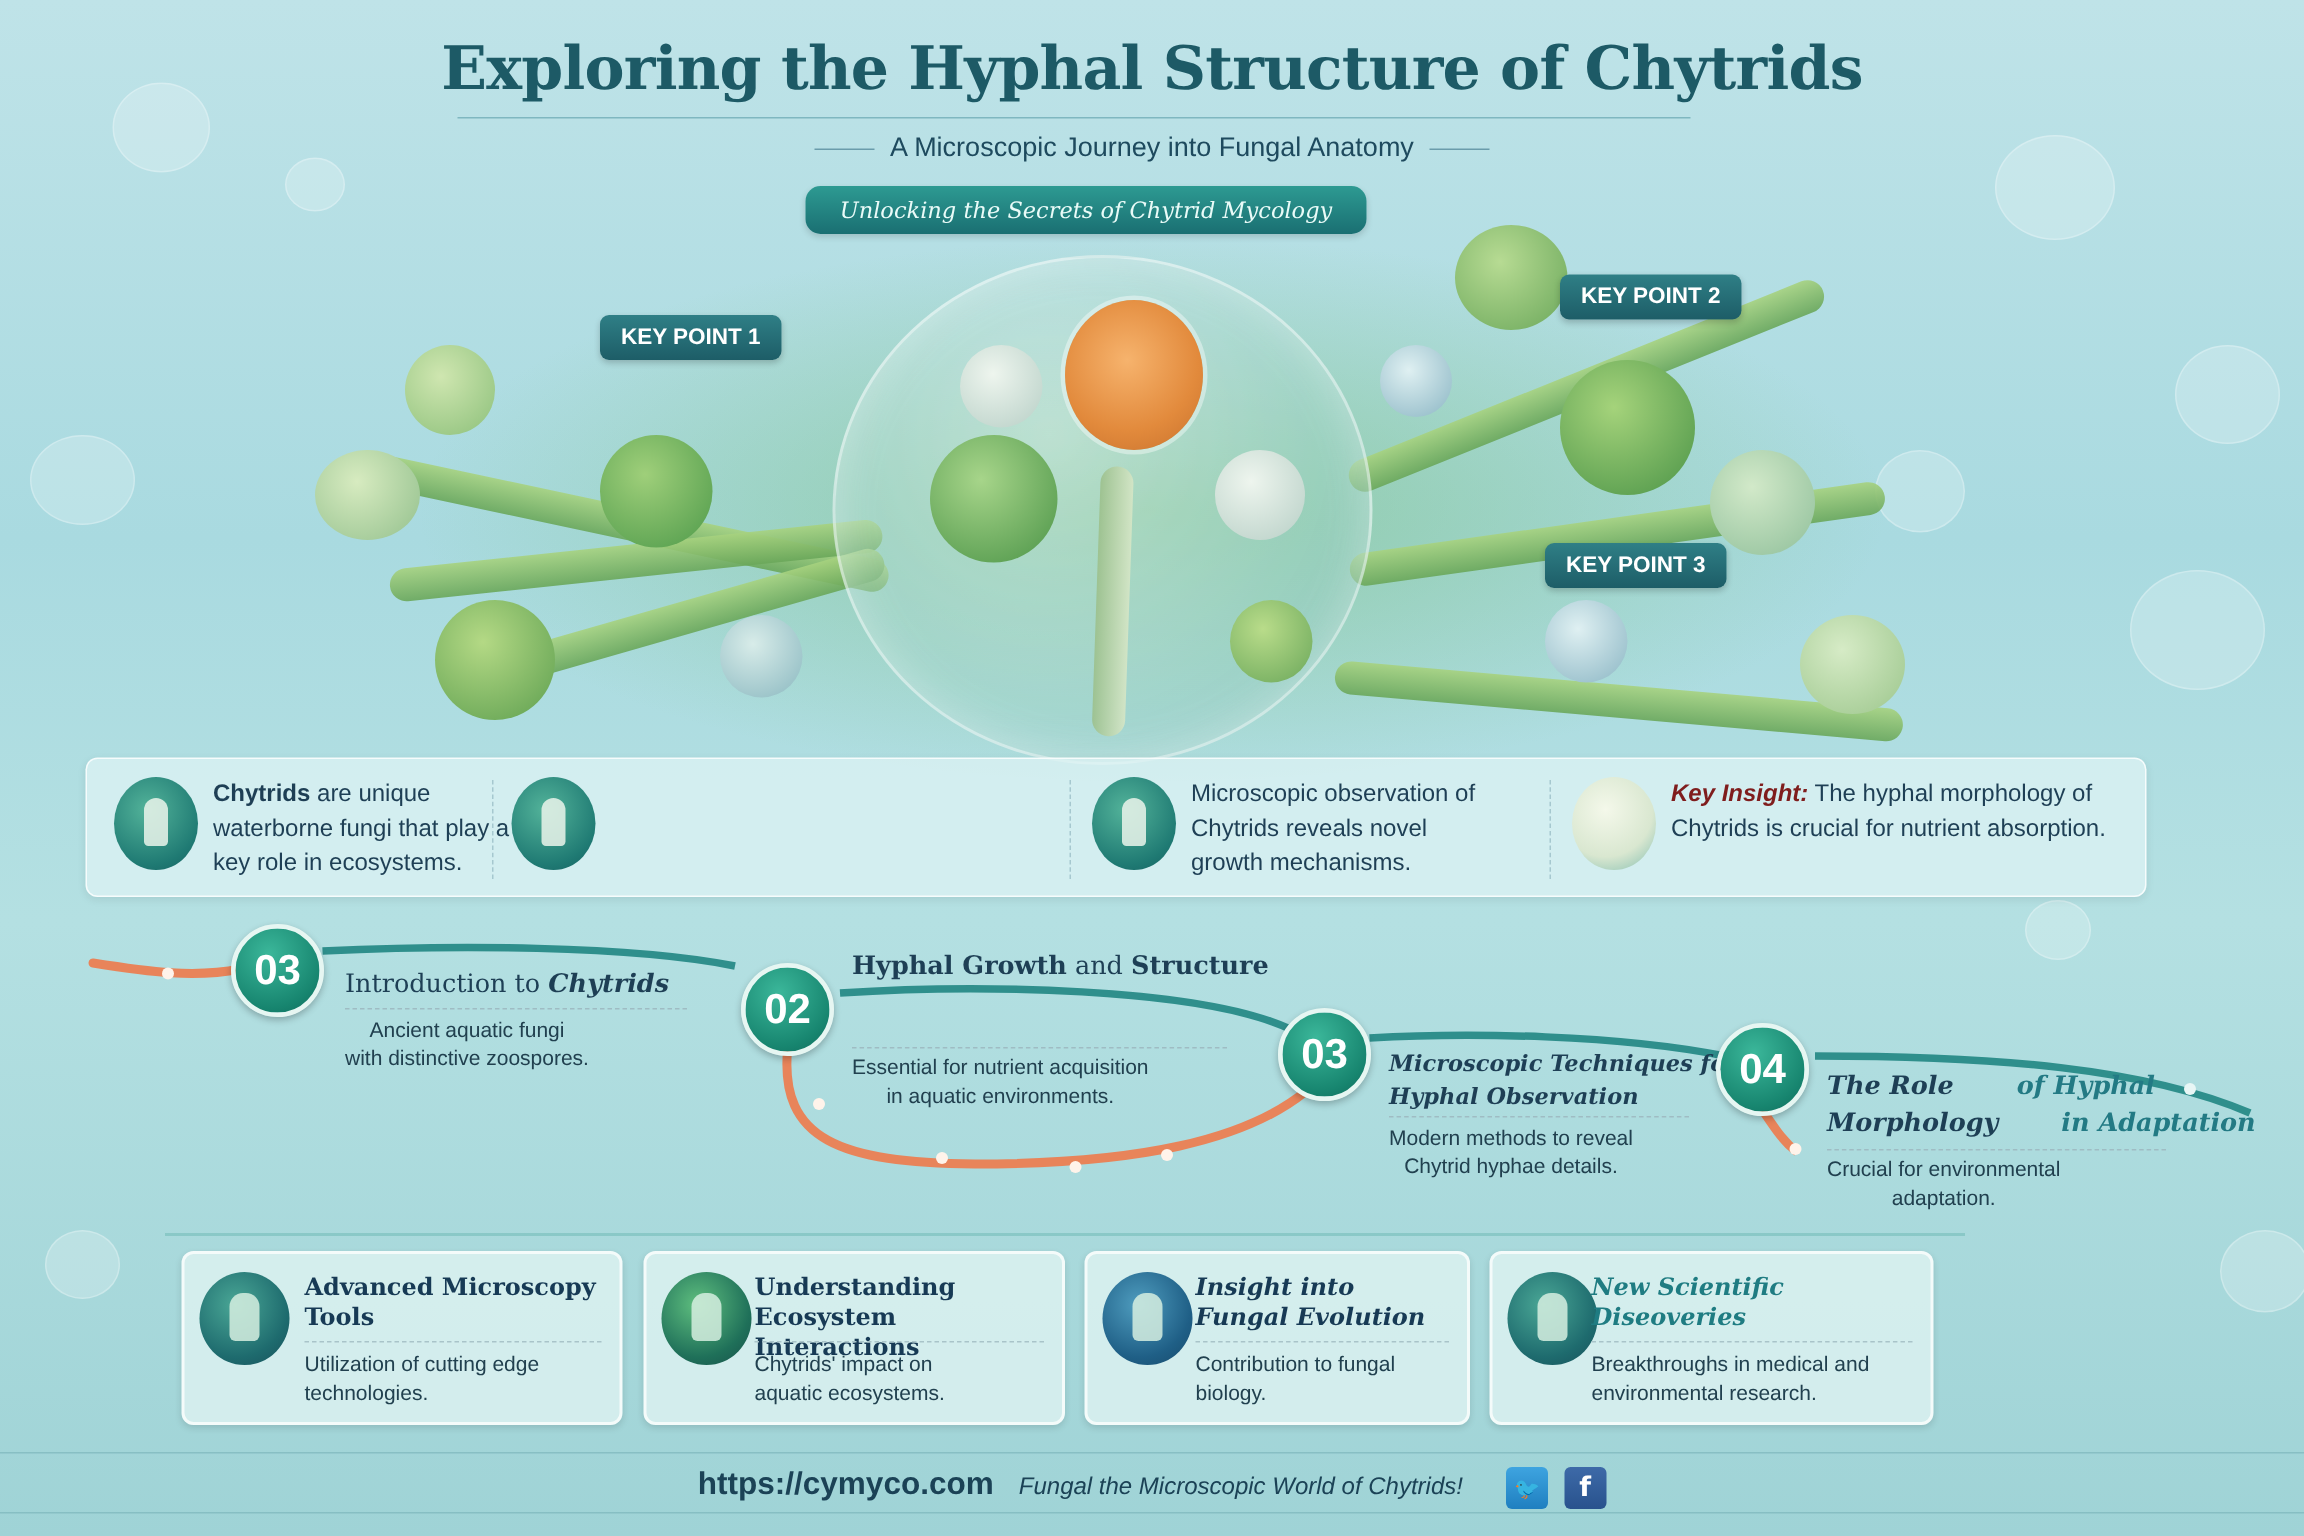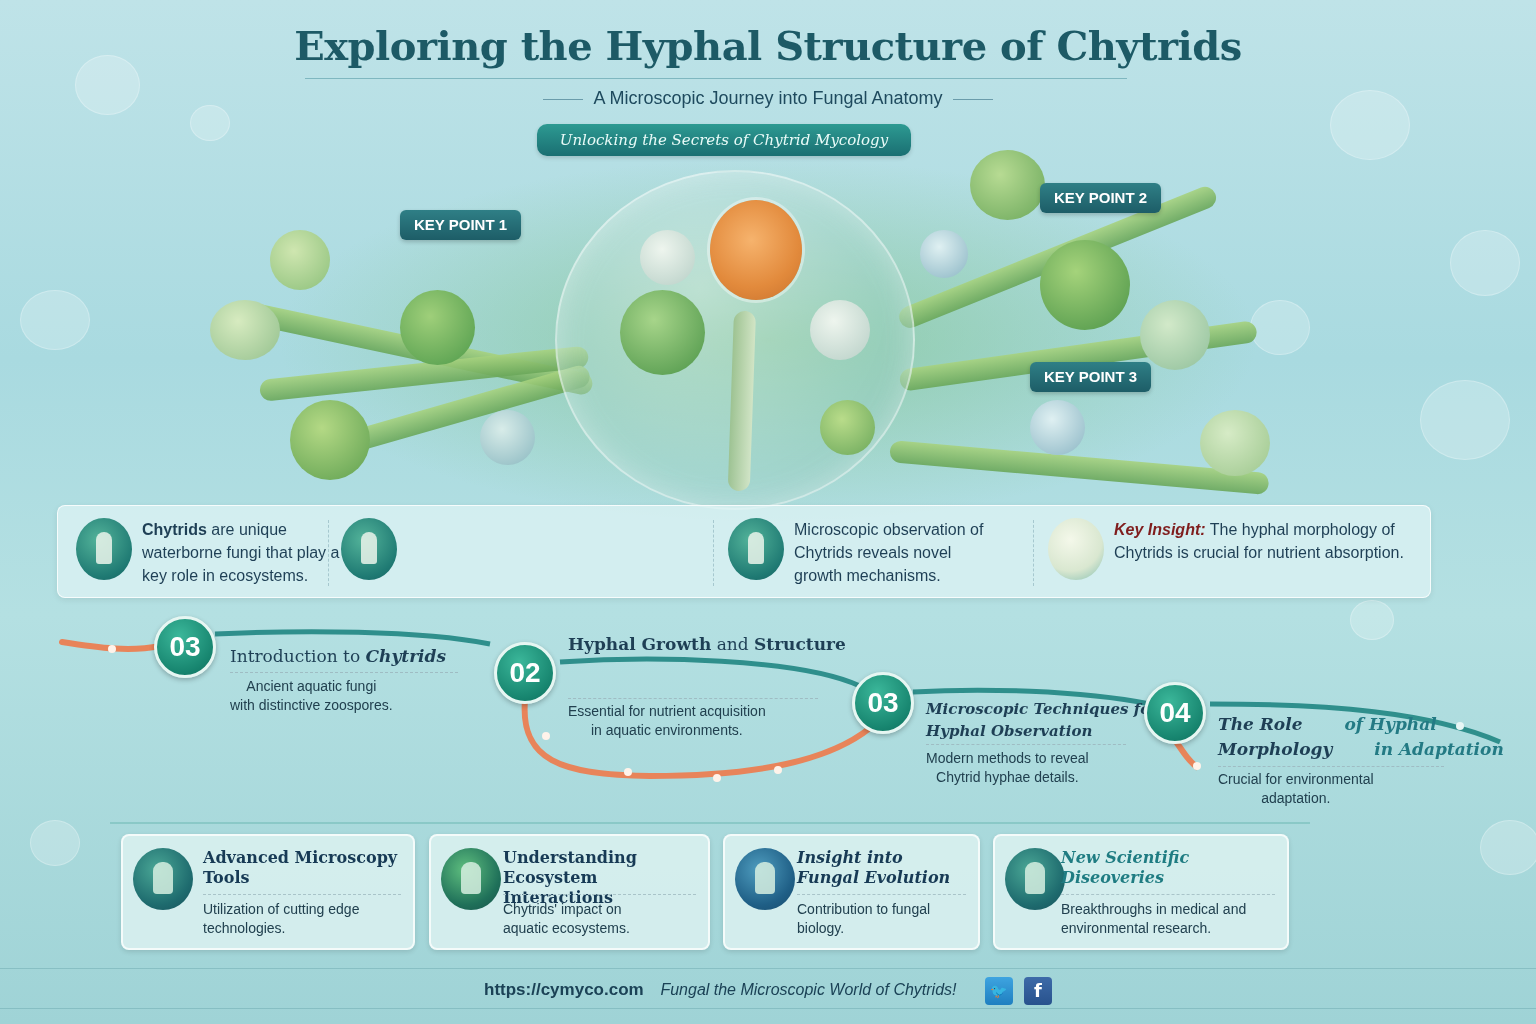--- a/index.html
+++ b/index.html
@@ -103,21 +103,21 @@
   .card-icon::after { content: ""; position: absolute; left: 20px; top: 14px; width: 20px; height: 32px; border-radius: 9px 9px 4px 4px; background: rgba(214,238,224,0.85); }
   .card-title { position: absolute; left: 80px; top: 12px; font-family: "DejaVu Serif", serif; font-weight: bold; font-size: 16px; line-height: 20px; color: #173a55; }
   .card-title.it { font-style: italic; }
   .card-title.teal { color: #1f7c82; }
   .card-rule { position: absolute; left: 80px; right: 12px; top: 58px; border-top: 1px dashed #a9c4c9; }
   .card-desc { position: absolute; left: 80px; top: 64px; font-size: 14px; line-height: 19px; color: #21404f; }
 
   
   .footer-rule { position: absolute; left: 0; right: 0; height: 1px; background: rgba(110,170,175,0.5); }
   .footer { position: absolute; left: 0; right: 0; top: 974px; height: 32px; text-align: center; font-size: 17px; line-height: 32px; }
-  .footer .url { color: #1b4256; font-weight: bold; font-size: 17px; margin-right: 12px; }
+  .footer .url { color: #1b4256; font-weight: bold; font-size: 21px; margin-right: 12px; }
   .footer .slogan { font-style: italic; color: #1b4256; font-size: 16px; margin-right: 18px; }
   .social { display: inline-block; width: 28px; height: 28px; border-radius: 4px; vertical-align: middle; color: #fff; font-weight: bold; font-size: 18px; line-height: 28px; text-align: center; margin-left: 6px; }
   .social.tw { background: linear-gradient(180deg, #3ea4e0, #1f7fc0); font-size: 14px; }
   .social.fb { background: linear-gradient(180deg, #3d6aa8, #28528d); font-family: "DejaVu Sans", sans-serif; }
 </style>
 </head>
 <body>
 
 <div class="bubble" style="left:75px;top:55px;width:65px;height:60px;"></div>
 <div class="bubble" style="left:190px;top:105px;width:40px;height:36px;"></div>

